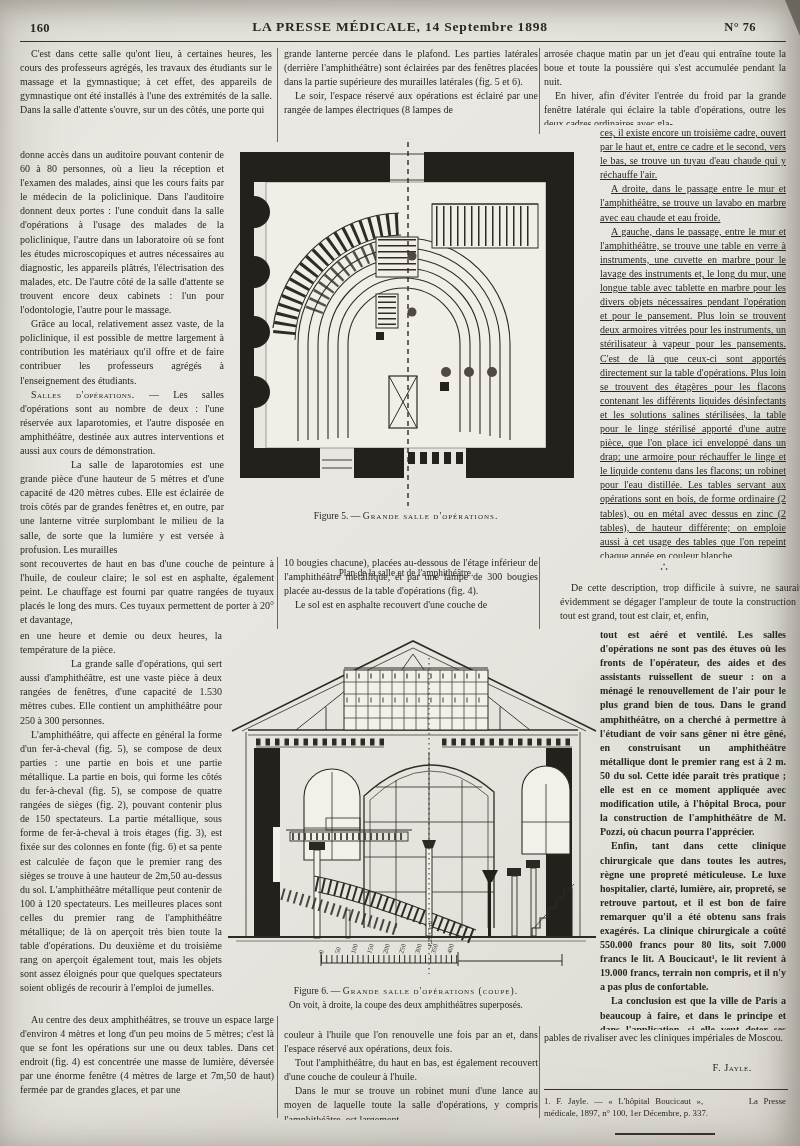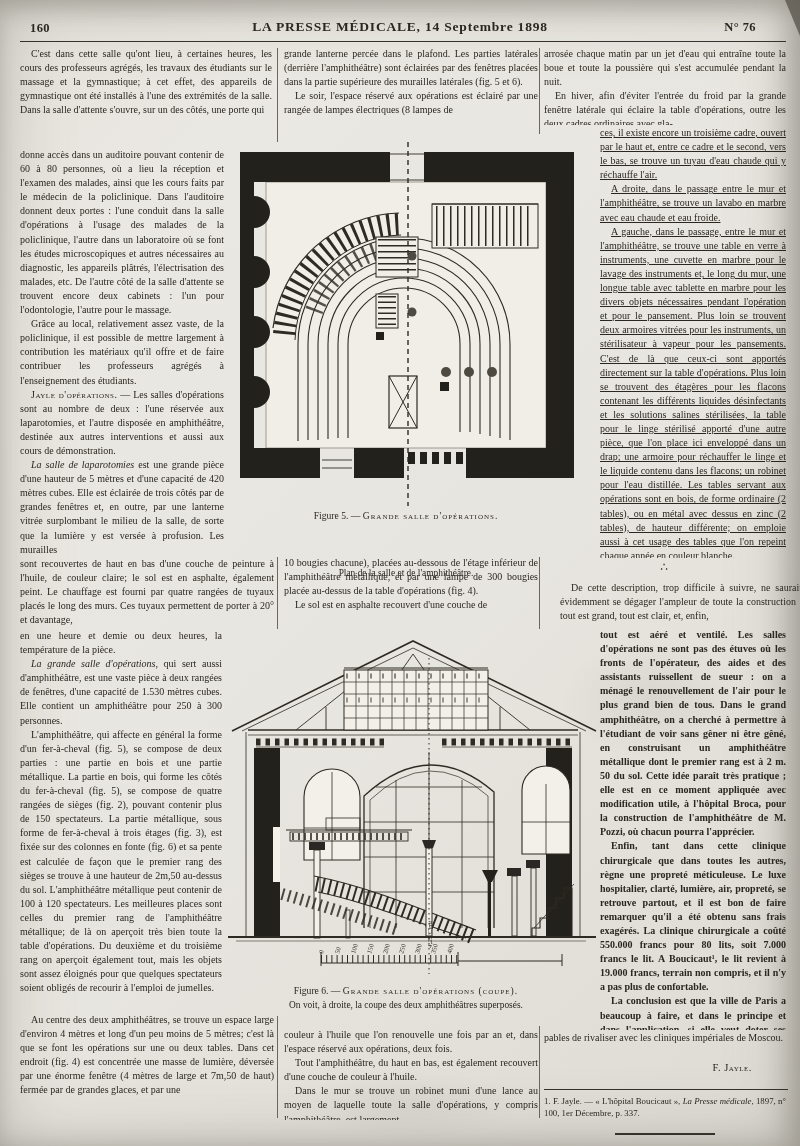--- a/index.html
+++ b/index.html
@@ -4,21 +4,21 @@
 <style>
   html,body{margin:0;padding:0;background:#c9c6bf;}
   .page{position:relative;width:800px;height:1146px;margin:0 auto;overflow:hidden;
     background:linear-gradient(135deg,#e4e2db 0%,#eae8e2 18%,#e7e5df 55%,#dedbd4 100%);
     box-shadow:inset 0 0 70px rgba(120,114,102,.35), inset -16px 0 26px rgba(95,90,78,.28), inset 0 12px 20px rgba(120,114,102,.22);
     font-family:"Liberation Serif","DejaVu Serif",serif;color:#2a2721;}
   .blk{position:absolute;text-align:justify;font-size:10px;line-height:14.1px;overflow:hidden;}
   .blk p{margin:0;text-indent:11px;}
   .blk p.cont{text-indent:0;}
   .sc{font-variant:small-caps;letter-spacing:.5px;}
-  .it{font-style:italic;}
+  .it{margin-left:40px;}
   .hdr{position:absolute;font-weight:bold;font-size:12.5px;letter-spacing:.4px;}
   .title{position:absolute;left:0;right:0;top:19px;text-align:center;font-weight:bold;font-size:13.5px;letter-spacing:.8px;}
   .rule{position:absolute;background:#35322b;}
   .vrule{position:absolute;width:1px;background:#6b675c;}
   .cap{position:absolute;text-align:center;font-size:9.6px;line-height:13px;}
   .cap .smc{font-variant:small-caps;letter-spacing:1px;}
   .cap2{position:absolute;text-align:center;font-size:9.4px;line-height:12px;}
   .sep{position:absolute;text-align:center;font-size:12px;letter-spacing:2px;color:#2a2721;}
   .sig{position:absolute;text-align:right;font-size:10.5px;padding-right:34px;box-sizing:border-box;}
   .fn{position:absolute;font-size:8.8px;line-height:11.5px;text-align:justify;}
@@ -46,21 +46,21 @@
   <div class="vrule" style="left:539px;top:48px;height:86px;"></div>
   <div class="vrule" style="left:539px;top:557px;height:72px;"></div>
   <div class="vrule" style="left:539px;top:1026px;height:92px;"></div>
 
   <div class="blk" style="left:20px;top:47px;width:252px;height:100px;">
     <p>C'est dans cette salle qu'ont lieu, à certaines heures, les cours des professeurs agrégés, les travaux des étudiants sur le massage et la gymnastique; à cet effet, des appareils de gymnastique ont été installés à l'une des extrémités de la salle. Dans la salle d'attente s'ouvre, sur un des côtés, une porte qui</p>
   </div>
   <div class="blk" style="left:20px;top:148px;width:204px;height:408px;">
     <p class="cont">donne accès dans un auditoire pouvant contenir de 60 à 80 personnes, où a lieu la réception et l'examen des malades, ainsi que les cours faits par le médecin de la policlinique. Dans l'auditoire donnent deux portes : l'une conduit dans la salle d'opérations à l'usage des malades de la policlinique, l'autre dans un laboratoire où se font les études microscopiques et autres nécessaires au diagnostic, les appareils plâtrés, l'électrisation des malades, etc. De l'autre côté de la salle d'attente se trouvent encore deux cabinets : l'un pour l'odontologie, l'autre pour le massage.</p>
     <p>Grâce au local, relativement assez vaste, de la policlinique, il est possible de mettre largement à contribution les matériaux qu'il offre et de faire contribuer les professeurs agrégés à l'enseignement des étudiants.</p>
-    <p><span class="sc">Jayle d'opérations.</span><span> — Les salles d'opérations sont au nombre de deux : l'une réservée aux laparotomies, et l'autre disposée en amphithéâtre, destinée aux autres interventions et aussi aux cours de démonstration.</span></p>
+    <p><span class="sc">Salles d'opérations.</span><span> — Les salles d'opérations sont au nombre de deux : l'une réservée aux laparotomies, et l'autre disposée en amphithéâtre, destinée aux autres interventions et aussi aux cours de démonstration.</span></p>
     <p><span class="it">La salle de laparotomies</span><span> est une grande pièce d'une hauteur de 5 mètres et d'une capacité de 420 mètres cubes. Elle est éclairée de trois côtés par de grandes fenêtres et, en outre, par une lanterne vitrée surplombant le milieu de la salle, de sorte que la lumière y est versée à profusion. Les murailles</span></p>
   </div>
   <div class="blk" style="left:20px;top:557px;width:254px;height:72px;">
     <p class="cont">sont recouvertes de haut en bas d'une couche de peinture à l'huile, de couleur claire; le sol est en asphalte, également peint. Le chauffage est fourni par quatre rangées de tuyaux placés le long des murs. Ces tuyaux permettent de porter à 20° et davantage,</p>
   </div>
   <div class="blk" style="left:20px;top:629px;width:202px;height:384px;">
     <p class="cont">en une heure et demie ou deux heures, la température de la pièce.</p>
     <p><span class="it">La grande salle d'opérations,</span><span> qui sert aussi d'amphithéâtre, est une vaste pièce à deux rangées de fenêtres, d'une capacité de 1.530 mètres cubes. Elle contient un amphithéâtre pour 250 à 300 personnes.</span></p>
     <p>L'amphithéâtre, qui affecte en général la forme d'un fer-à-cheval (fig. 5), se compose de deux parties : une partie en bois et une partie métallique. La partie en bois, qui forme les côtés du fer-à-cheval (fig. 5), se compose de quatre rangées de sièges (fig. 2), pouvant contenir plus de 150 spectateurs. La partie métallique, sous forme de fer-à-cheval à trois étages (fig. 3), est fixée sur des colonnes en fonte (fig. 6) et sa pente est calculée de façon que le premier rang des sièges se trouve à une hauteur de 2m,50 au-dessus du sol. L'amphithéâtre métallique peut contenir de 100 à 120 spectateurs. Les meilleures places sont celles du premier rang de l'amphithéâtre métallique; de là on aperçoit très bien toute la table d'opérations. Du deuxième et du troisième rang on aperçoit également tout, mais les objets sont assez éloignés pour que quelques spectateurs soient obligés de recourir à l'emploi de jumelles.</p>
   </div>

